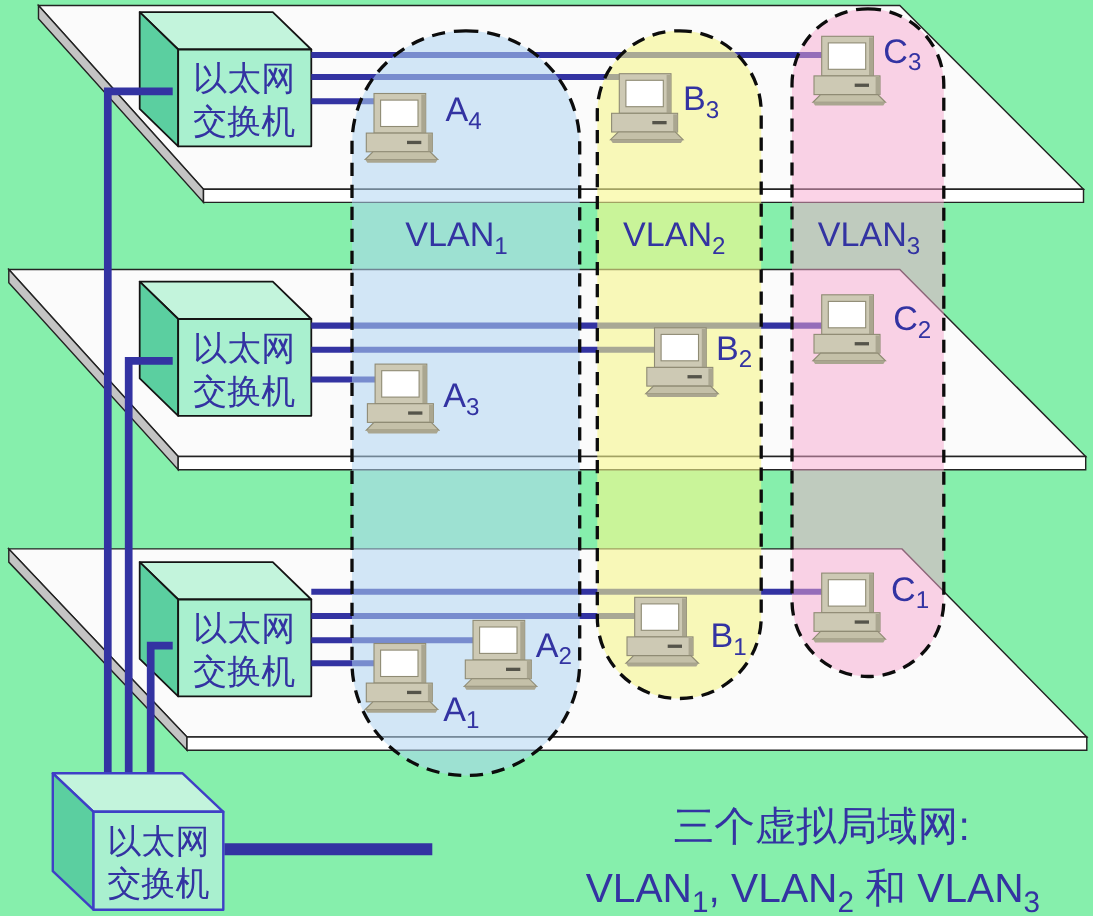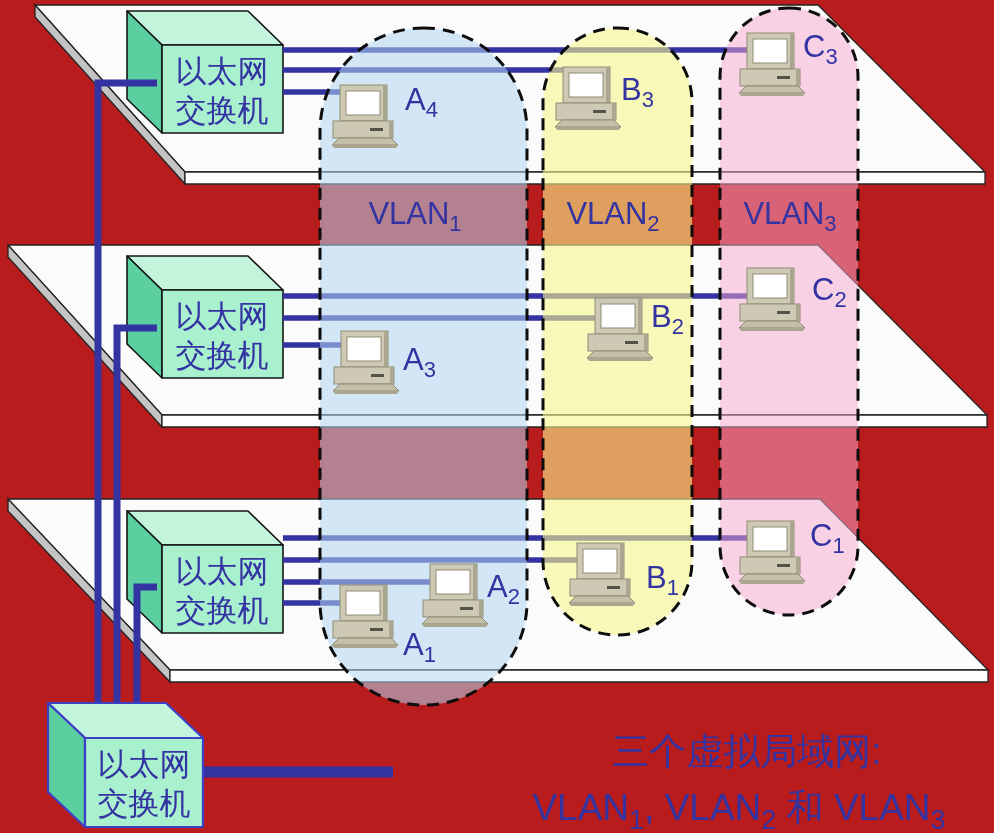--- a/index.html
+++ b/index.html
@@ -1,16 +1,16 @@
 <!DOCTYPE html>
 <html><head>
 <meta charset="utf-8">
 <style>
   html,body{margin:0;padding:0;background:#ffffff;}
-  .stage{position:relative;width:994px;height:833px;background:#b91c1c;overflow:hidden;}
+  .stage{position:relative;width:994px;height:833px;background:#86efac;overflow:hidden;}
   svg{display:block;}
   text{font-family:"Liberation Sans","DejaVu Sans",sans-serif;fill:#3333a2;}
   .ftop{fill:#fbfbfb;stroke:#232323;stroke-width:1.3;}
   .fleft{fill:#c4c4c4;stroke:#232323;stroke-width:1.3;}
   .fbot{fill:#ffffff;stroke:#232323;stroke-width:1.3;}
   .swface{stroke:#141414;stroke-width:1.6;stroke-linejoin:round;}
   .sw4 .swface{stroke:#3f3fc6;stroke-width:2.2;}
   .zoneb{fill:none;stroke:#0c0c0c;stroke-width:3;stroke-dasharray:12 8;}
   .swlabel{font-size:31px;}
   .pclabel{font-size:31px;}

